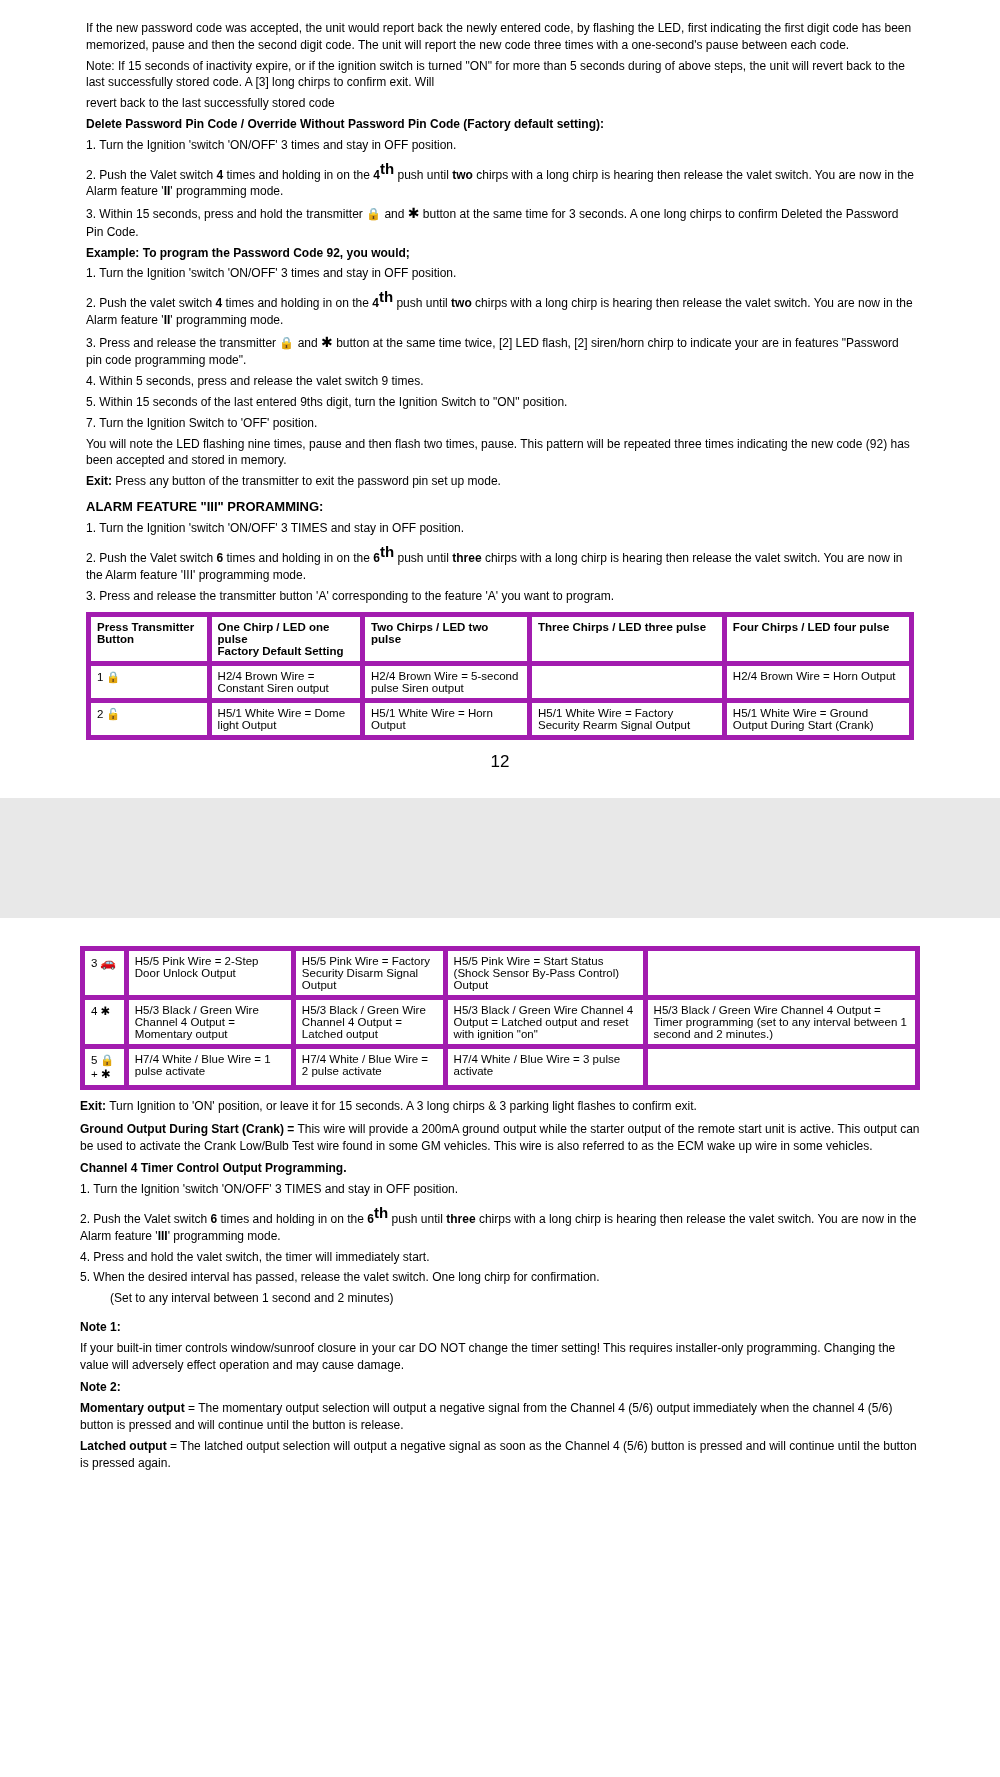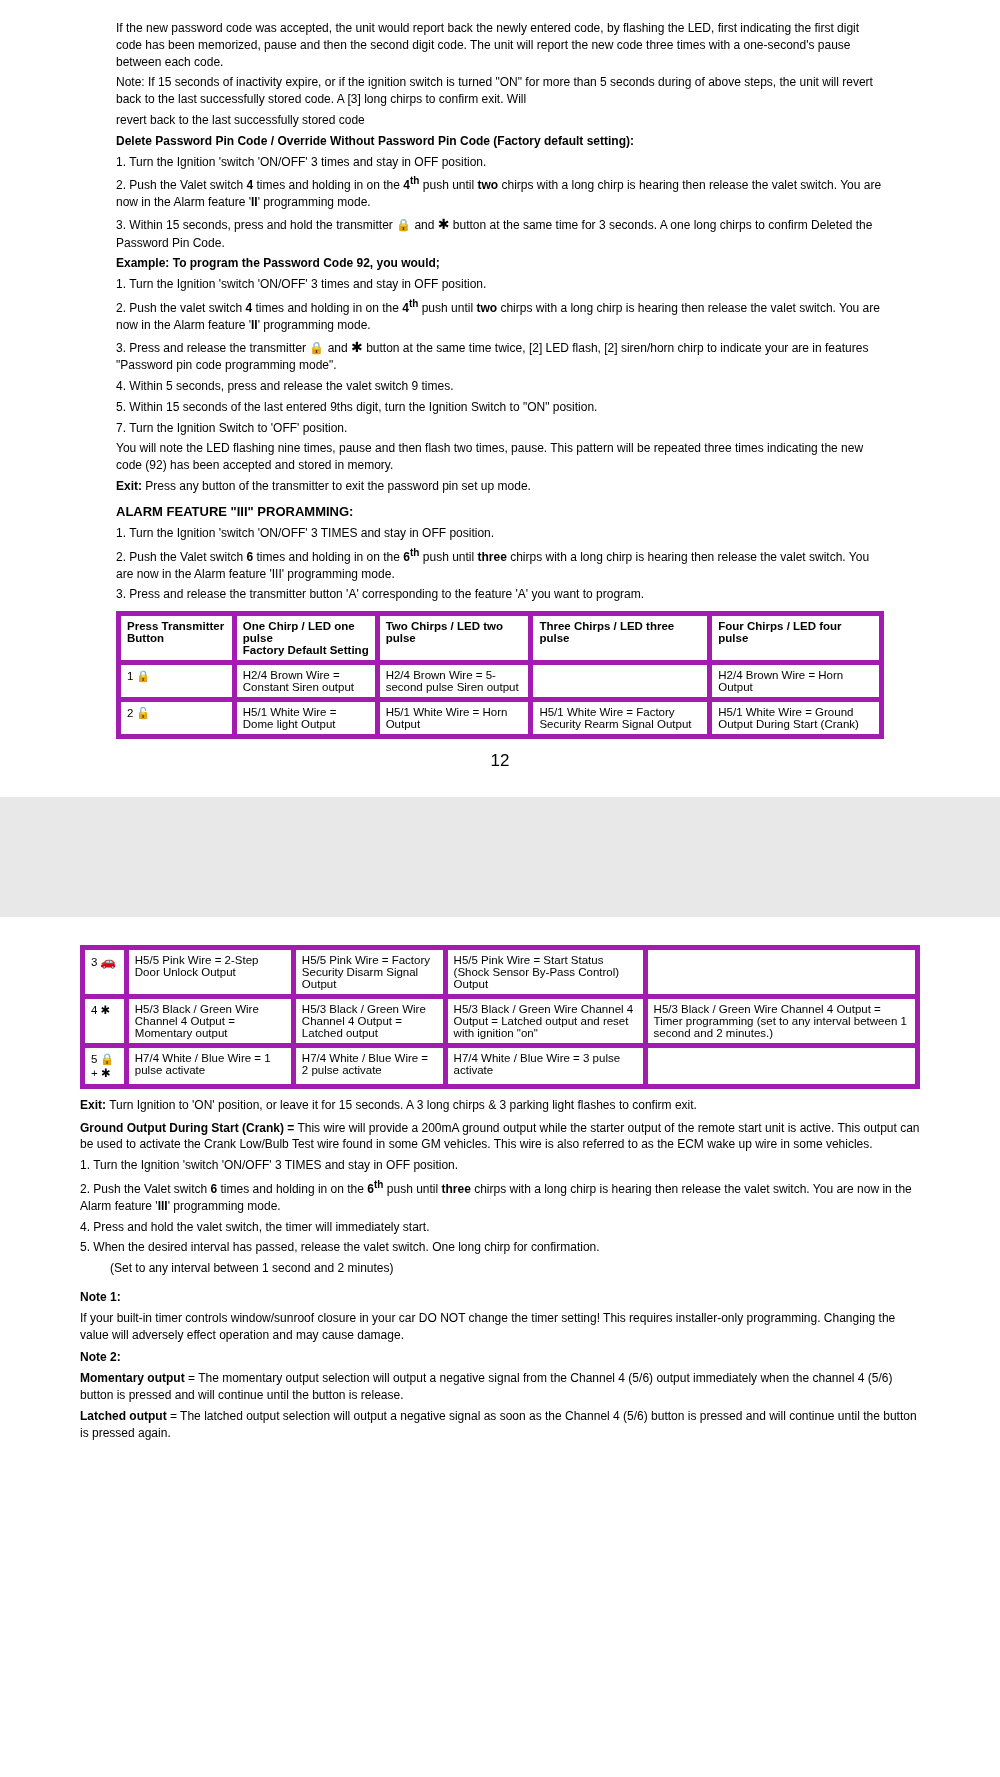--- a/index.html
+++ b/index.html
@@ -8,21 +8,21 @@
       font-size: 12px;
       background: #fff;
       color: #000;
       width: 1000px;
     }
     .page {
       width: 1000px;
       background: #fff;
     }
     .page-section {
-      padding: 20px 116px;
+      padding: 20px 86px;
       background: #fff;
     }
     .page-section p, .page-section div {
       margin-bottom: 4px;
       line-height: 1.4;
     }
     .bold { font-weight: bold; }
     table {
       border-collapse: collapse;
       width: 100%;
@@ -38,21 +38,21 @@
       font-weight: bold;
       font-size: 13px;
       margin-top: 8px;
       margin-bottom: 4px;
     }
     .page-num {
       text-align: center;
       margin: 10px 0;
       font-size: 17px;
     }
-    .sup { vertical-align: super; font-size: 10px; }
+    .sup { vertical-align: super; font-size: 15px; }
     .lower-section {
       padding: 20px 80px;
       background: #fff;
     }
     .lower-section p {
       margin-bottom: 4px;
       line-height: 1.4;
     }
     .gap-section {
       height: 120px;
@@ -160,20 +160,21 @@
         <td>H7/4 White / Blue Wire = 3 pulse activate</td>
         <td></td>
       </tr>
     </tbody>
       </table>
 
     <p><span class="bold">Exit:</span> Turn Ignition to 'ON' position, or leave it for 15 seconds. A 3 long chirps &amp; 3 parking light flashes to confirm exit.</p>
 
     <p style="margin-top:6px;"><span class="bold">Ground Output During Start (Crank) =</span> This wire will provide a 200mA ground output while the starter output of the remote start unit is active. This output can be used to activate the Crank Low/Bulb Test wire found in some GM vehicles. This wire is also referred to as the ECM wake up wire in some vehicles.</p>
 
+    <p class="bold" style="margin-top:6px;">Channel 4 Timer Control Output Programming.</p>
 
     <div>
       <p>1. Turn the Ignition 'switch 'ON/OFF' 3 TIMES and stay in OFF position.</p>
       <p>2. Push the Valet switch <span class="bold">6</span> times and holding in on the <span class="bold">6<span class="sup">th</span></span> push until <span class="bold">three</span> chirps with a long chirp is hearing then release the valet switch. You are now in the Alarm feature '<span class="bold">III</span>' programming mode.</p>
       <p>4. Press and hold the valet switch, the timer will immediately start.</p>
       <p>5. When the desired interval has passed, release the valet switch. One long chirp for confirmation.</p>
       <p style="padding-left: 30px;">(Set to any interval between 1 second and 2 minutes)</p>
     </div>
 
     <p class="bold" style="margin-top:12px;">Note 1:</p>

